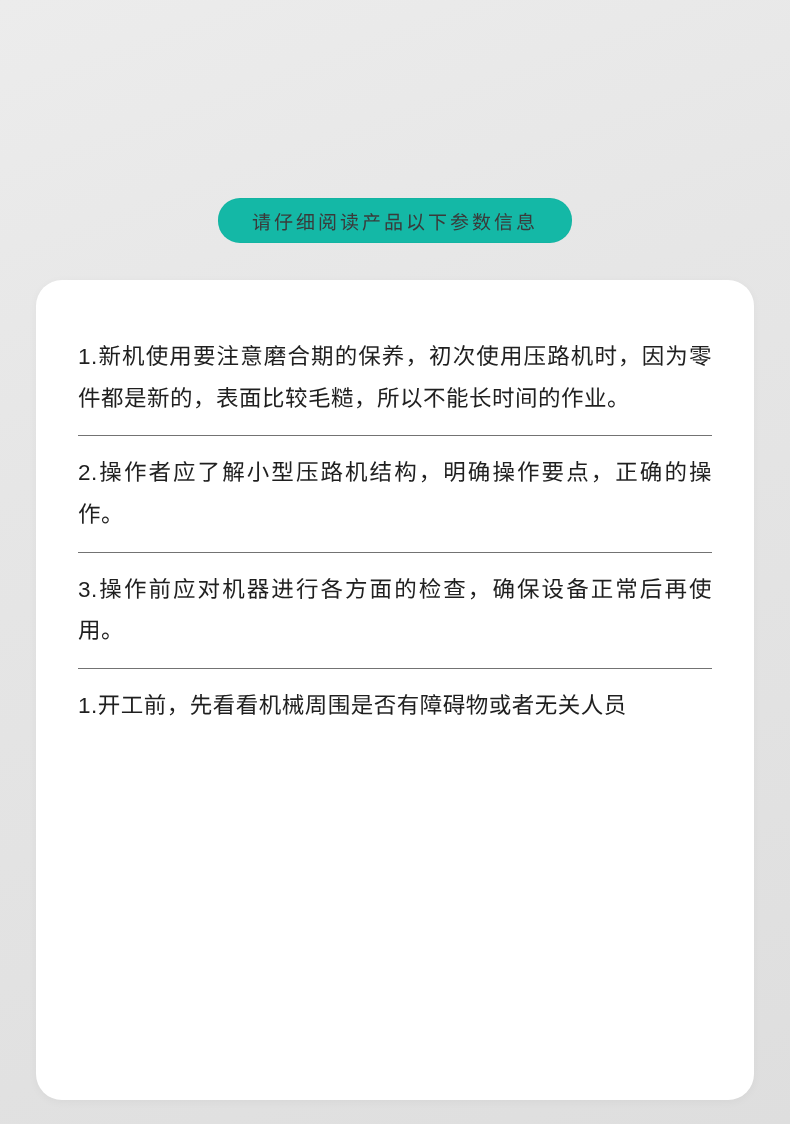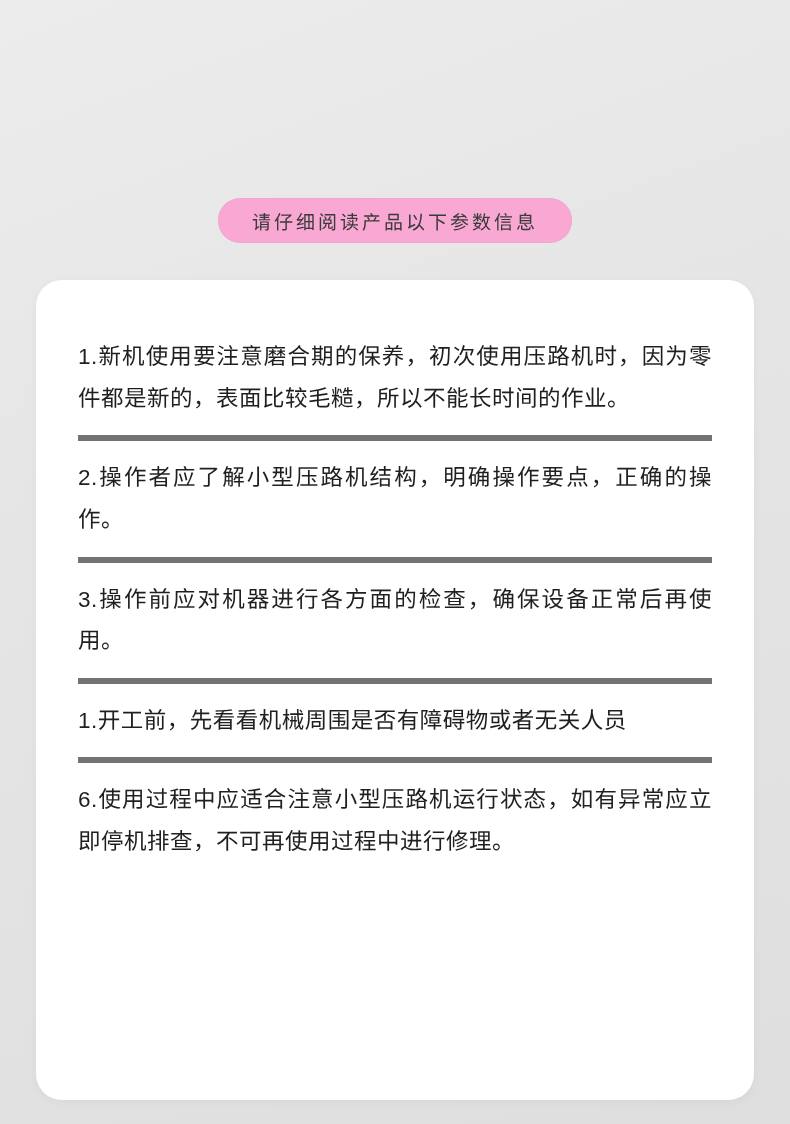--- a/index.html
+++ b/index.html
@@ -55,21 +55,21 @@
     color: #1c1c1c;
     letter-spacing: 4px;
     line-height: 1.2;
   }
 
   .subtitle-pill {
     position: absolute;
     top: 198px;
     left: 50%;
     transform: translateX(-50%);
-    background: #f9a8d4;
+    background: #14b8a6;
     border-radius: 22px;
     padding: 9px 34px;
     font-size: 19px;
     color: #3a3a3a;
     letter-spacing: 3px;
     white-space: nowrap;
     box-shadow: inset 0 0 0 1px rgba(0,0,0,0.02);
   }
 
   
@@ -92,21 +92,21 @@
     padding: 0;
   }
 
   .notice-item {
     font-size: 22.5px;
     line-height: 1.85;
     color: #1f1f1f;
     letter-spacing: 0.5px;
     padding: 0 0 16px 0;
     margin: 0 0 16px 0;
-    border-bottom: 6px solid #737373;
+    border-bottom: 1px solid #737373;
     text-align: justify;
   }
 
   .notice-item:last-child {
     border-bottom: none;
     margin-bottom: 0;
     padding-bottom: 0;
   }
 </style>
 </head>
@@ -117,17 +117,16 @@
   <div class="header">
     <div class="subtitle-pill">请仔细阅读产品以下参数信息</div>
   </div>
 
   <div class="card">
     <ul class="notice-list">
       <li class="notice-item">1.新机使用要注意磨合期的保养，初次使用压路机时，因为零件都是新的，表面比较毛糙，所以不能长时间的作业。</li>
       <li class="notice-item">2.操作者应了解小型压路机结构，明确操作要点，正确的操作。</li>
       <li class="notice-item">3.操作前应对机器进行各方面的检查，确保设备正常后再使用。</li>
       <li class="notice-item">1.开工前，先看看机械周围是否有障碍物或者无关人员</li>
-      <li class="notice-item">6.使用过程中应适合注意小型压路机运行状态，如有异常应立即停机排查，不可再使用过程中进行修理。</li>
     </ul>
   </div>
 
 </div>
 
 </body></html>

